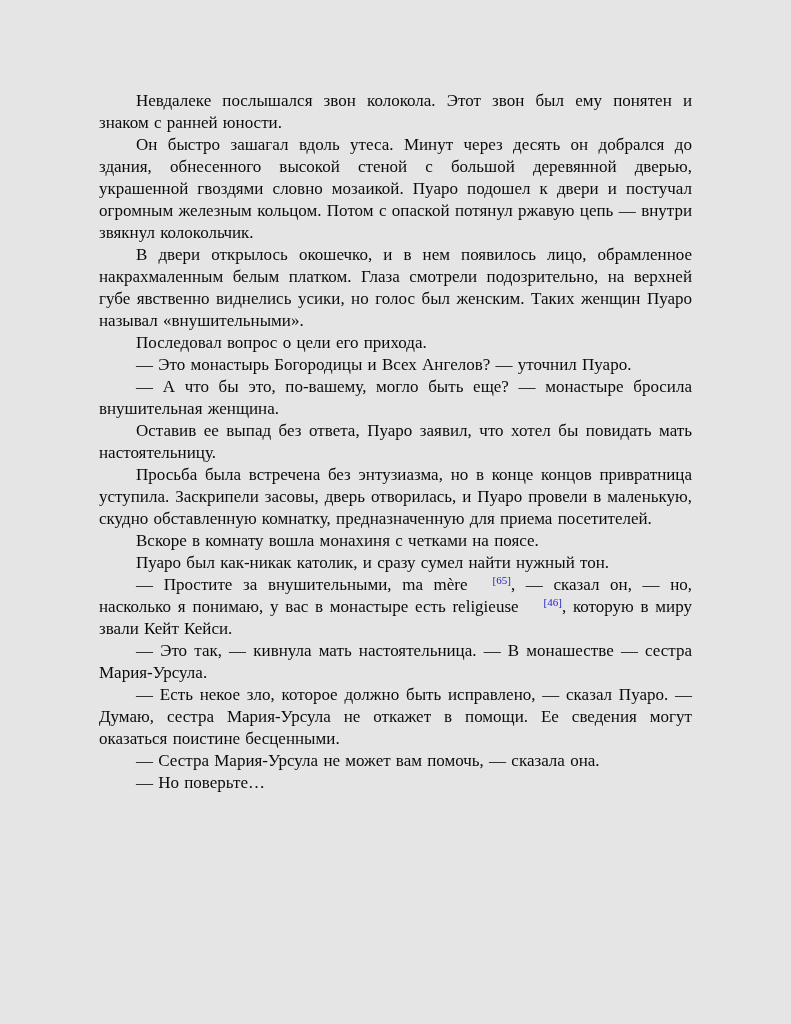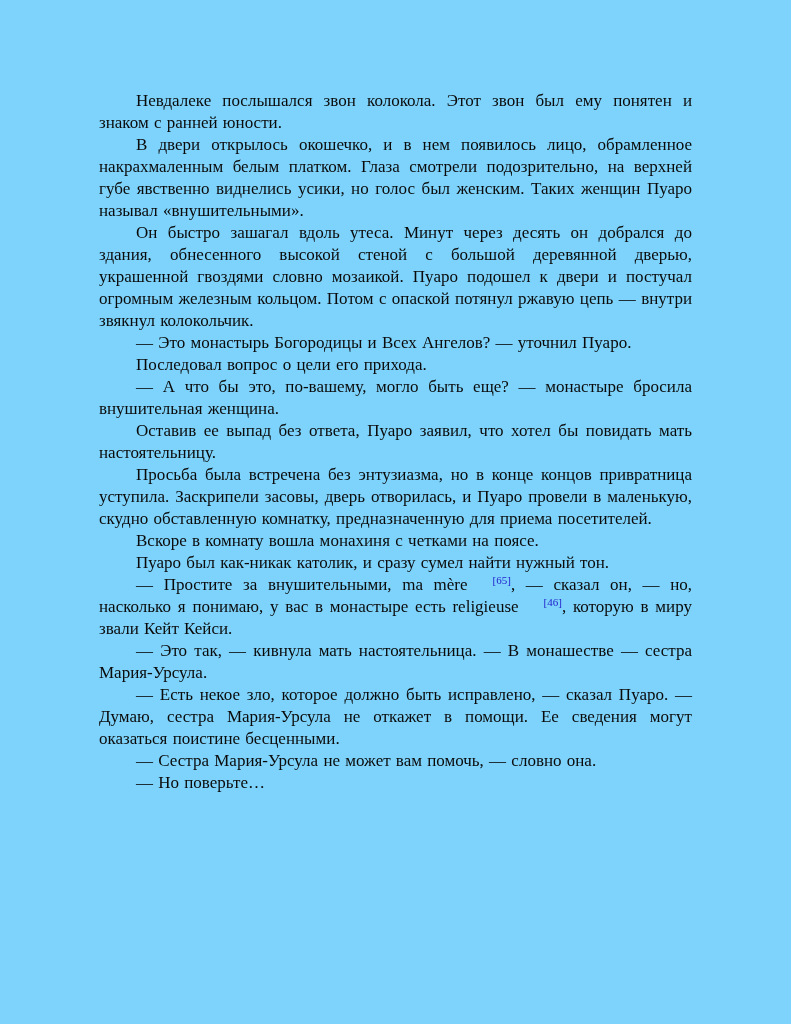--- a/index.html
+++ b/index.html
@@ -11,21 +11,21 @@
     width: 791px;
     height: 1024px;
     overflow: hidden;
     font-family: "Liberation Serif", "DejaVu Serif", serif;
   }
   .page {
     box-sizing: border-box;
     width: 791px;
     height: 1024px;
     padding: 90px 99px 40px 99px;
-    background: #7dd3fc;
+    background: #e5e5e5;
   }
   .text-block {
     width: 593px;
     color: #0b0b0b;
     font-size: 17px;
     line-height: 22px;
   }
   .para {
     margin: 0;
     text-align: justify;
@@ -41,28 +41,28 @@
     top: -0.55em;
     margin-left: 25px;
   }
 </style>
 </head>
 <body style="background: rgb(255, 255, 255);">
 
 <div class="page">
   <div class="text-block" style="color: rgb(11, 11, 11);">
       <p class="para"><span>Невдалеке послышался звон колокола. Этот звон был ему понятен и знаком с ранней юности.</span></p>
+      <p class="para"><span>Он быстро зашагал вдоль утеса. Минут через десять он добрался до здания, обнесенного высокой стеной с большой деревянной дверью, украшенной гвоздями словно мозаикой. Пуаро подошел к двери и постучал огромным железным кольцом. Потом с опаской потянул ржавую цепь — внутри звякнул колокольчик.</span></p>
       <p class="para"><span>В двери открылось окошечко, и в нем появилось лицо, обрамленное накрахмаленным белым платком. Глаза смотрели подозрительно, на верхней губе явственно виднелись усики, но голос был женским. Таких женщин Пуаро называл «внушительными».</span></p>
-      <p class="para"><span>Он быстро зашагал вдоль утеса. Минут через десять он добрался до здания, обнесенного высокой стеной с большой деревянной дверью, украшенной гвоздями словно мозаикой. Пуаро подошел к двери и постучал огромным железным кольцом. Потом с опаской потянул ржавую цепь — внутри звякнул колокольчик.</span></p>
+      <p class="para"><span>Последовал вопрос о цели его прихода.</span></p>
       <p class="para"><span>— Это монастырь Богородицы и Всех Ангелов? — уточнил Пуаро.</span></p>
-      <p class="para"><span>Последовал вопрос о цели его прихода.</span></p>
       <p class="para"><span>— А что бы это, по-вашему, могло быть еще? — монастыре бросила внушительная женщина.</span></p>
       <p class="para"><span>Оставив ее выпад без ответа, Пуаро заявил, что хотел бы повидать мать настоятельницу.</span></p>
       <p class="para"><span>Просьба была встречена без энтузиазма, но в конце концов привратница уступила. Заскрипели засовы, дверь отворилась, и Пуаро провели в маленькую, скудно обставленную комнатку, предназначенную для приема посетителей.</span></p>
       <p class="para"><span>Вскоре в комнату вошла монахиня с четками на поясе.</span></p>
       <p class="para"><span>Пуаро был как-никак католик, и сразу сумел найти нужный тон.</span></p>
       <p class="para"><span>— Простите за внушительными, ma mère</span><a class="footnote-ref" href="#">[65]</a><span>, — сказал он, — но, насколько я понимаю, у вас в монастыре есть religieuse</span><a class="footnote-ref" href="#">[46]</a><span>, которую в миру звали Кейт Кейси.</span></p>
       <p class="para"><span>— Это так, — кивнула мать настоятельница. — В монашестве — сестра Мария-Урсула.</span></p>
       <p class="para"><span>— Есть некое зло, которое должно быть исправлено, — сказал Пуаро. — Думаю, сестра Мария-Урсула не откажет в помощи. Ее сведения могут оказаться поистине бесценными.</span></p>
-      <p class="para"><span>— Сестра Мария-Урсула не может вам помочь, — словно она.</span></p>
+      <p class="para"><span>— Сестра Мария-Урсула не может вам помочь, — сказала она.</span></p>
       <p class="para"><span>— Но поверьте…</span></p>
     </div>
 </div>
 
 </body></html>

